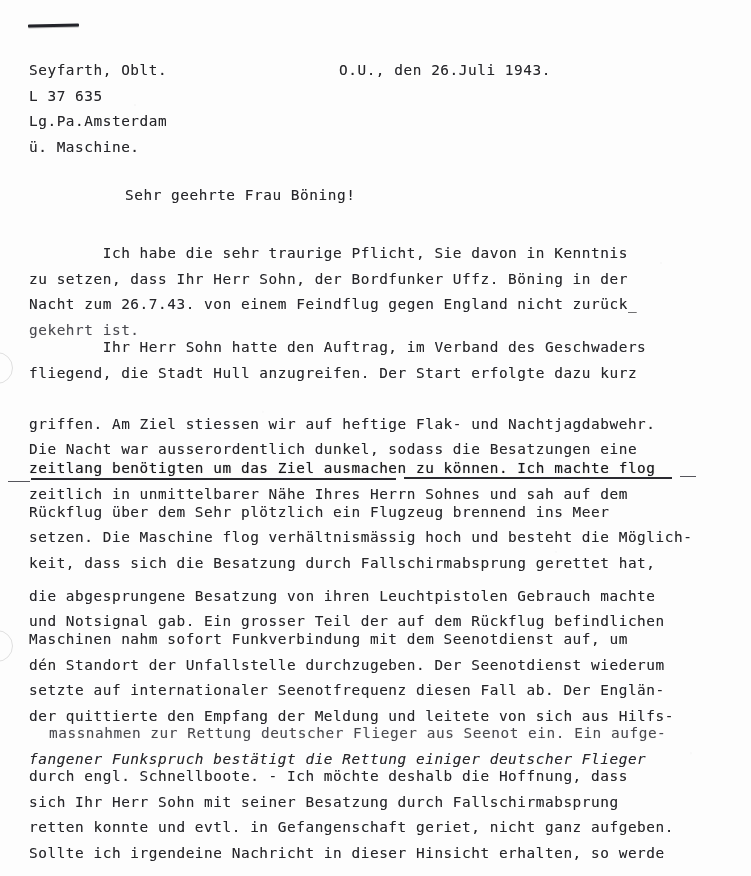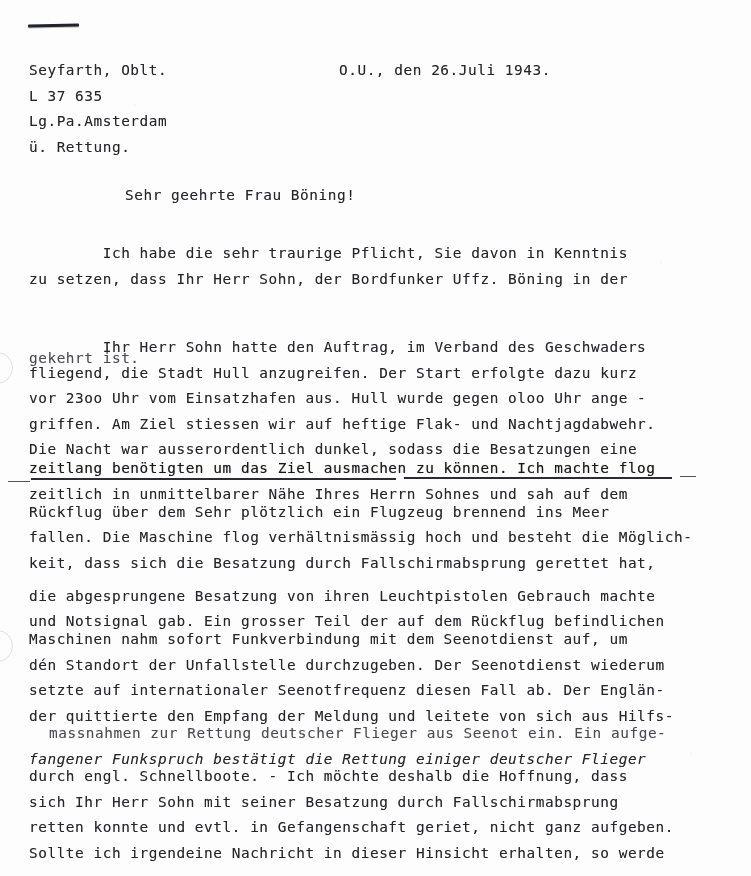--- a/index.html
+++ b/index.html
@@ -87,38 +87,38 @@
   <div class="paper-grain"></div>
 
   <div class="punch-arc" style="top:352px;"></div>
   <div class="punch-arc" style="top:630px;"></div>
 
   <div class="pencil-stroke"></div>
 
   <div class="tline" style="left:29px; top:63px;">Seyfarth, Oblt.</div>
   <div class="tline" style="left:29px; top:89px;">L 37 635</div>
   <div class="tline" style="left:29px; top:114px;">Lg.Pa.Amsterdam</div>
-  <div class="tline" style="left:29px; top:140px;">ü. Rettung.</div>
+  <div class="tline" style="left:29px; top:140px;">ü. Maschine.</div>
 
   <div class="tline" style="left:339px; top:63px;">O.U., den 26.Juli 1943.</div>
 
   <div class="tline" style="left:125px; top:188px;">Sehr geehrte Frau Böning!</div>
 
   <div class="tline" style="left:29px; top:246px;">        Ich habe die sehr traurige Pflicht, Sie davon in Kenntnis</div>
   <div class="tline" style="left:29px; top:272px;">zu setzen, dass Ihr Herr Sohn, der Bordfunker Uffz. Böning in der</div>
-  <div class="tline faint" style="left:29px; top:323px;margin-top:28px;">gekehrt ist.</div>
+  <div class="tline" style="left:29px; top:297px;">Nacht zum 26.7.43. von einem Feindflug gegen England nicht zurück_</div>
+  <div class="tline faint" style="left:29px; top:323px;">gekehrt ist.</div>
   <div class="tline" style="left:29px; top:340px;">        Ihr Herr Sohn hatte den Auftrag, im Verband des Geschwaders</div>
   <div class="tline" style="left:29px; top:366px;">fliegend, die Stadt Hull anzugreifen. Der Start erfolgte dazu kurz</div>
-  <div class="tline" style="left:29px; top:391px;">vor 23oo Uhr vom Einsatzhafen aus. Hull wurde gegen oloo Uhr ange -</div>
   <div class="tline" style="left:29px; top:417px;">griffen. Am Ziel stiessen wir auf heftige Flak- und Nachtjagdabwehr.</div>
   <div class="tline" style="left:29px; top:442px;">Die Nacht war ausserordentlich dunkel, sodass die Besatzungen eine</div>
   <div class="tline strong" style="left:29px; top:461px;">zeitlang benötigten um das Ziel ausmachen zu können. Ich machte flog</div>
   <div class="tline" style="left:29px; top:487px;">zeitlich in unmittelbarer Nähe Ihres Herrn Sohnes und sah auf dem</div>
   <div class="tline" style="left:29px; top:505px;">Rückflug über dem Sehr plötzlich ein Flugzeug brennend ins Meer</div>
-  <div class="tline" style="left:29px; top:530px;">fallen. Die Maschine flog verhältnismässig hoch und besteht die Möglich-</div>
+  <div class="tline" style="left:29px; top:530px;">setzen. Die Maschine flog verhältnismässig hoch und besteht die Möglich-</div>
   <div class="tline" style="left:29px; top:556px;">keit, dass sich die Besatzung durch Fallschirmabsprung gerettet hat,</div>
   <div class="tline" style="left:29px; top:589px;">die abgesprungene Besatzung von ihren Leuchtpistolen Gebrauch machte</div>
   <div class="tline" style="left:29px; top:614px;">und Notsignal gab. Ein grosser Teil der auf dem Rückflug befindlichen</div>
   <div class="tline" style="left:29px; top:632px;">Maschinen nahm sofort Funkverbindung mit dem Seenotdienst auf, um</div>
   <div class="tline" style="left:29px; top:658px;">dén Standort der Unfallstelle durchzugeben. Der Seenotdienst wiederum</div>
   <div class="tline" style="left:29px; top:683px;">setzte auf internationaler Seenotfrequenz diesen Fall ab. Der Englän-</div>
   <div class="tline" style="left:29px; top:709px;">der quittierte den Empfang der Meldung und leitete von sich aus Hilfs-</div>
   <div class="tline faint" style="left:29px; top:726px;padding-left:20px;">massnahmen zur Rettung deutscher Flieger aus Seenot ein. Ein aufge-</div>
   <div class="tline" style="left:29px; top:752px;font-style:italic;">fangener Funkspruch bestätigt die Rettung einiger deutscher Flieger</div>
   <div class="tline" style="left:29px; top:769px;">durch engl. Schnellboote. - Ich möchte deshalb die Hoffnung, dass</div>

